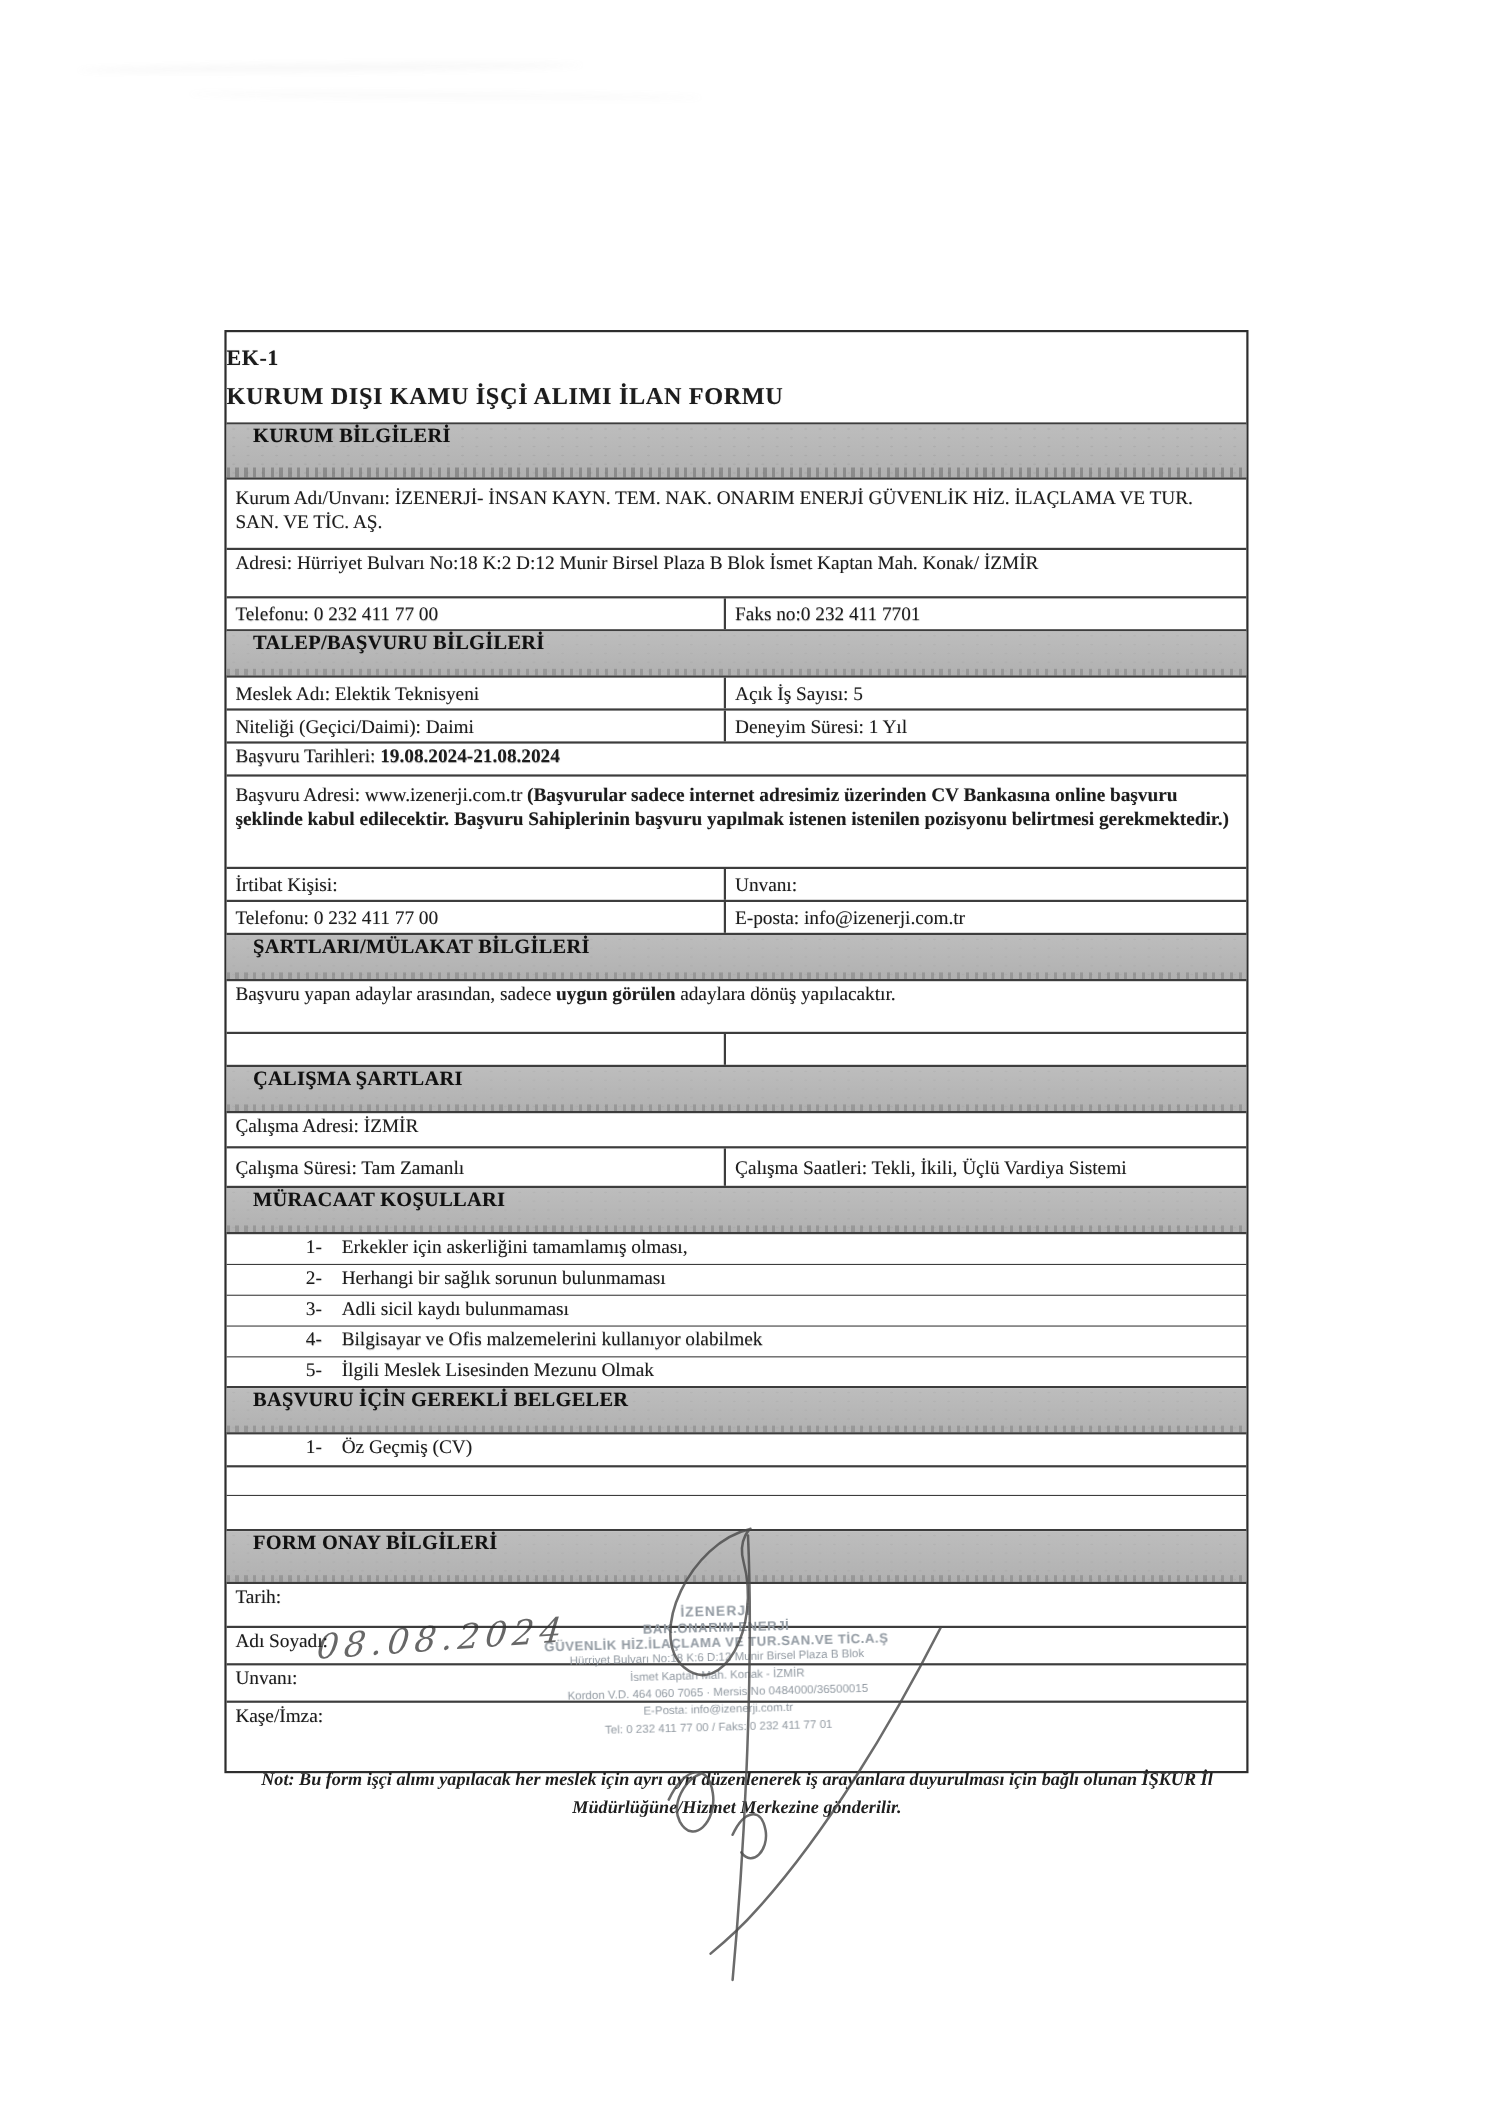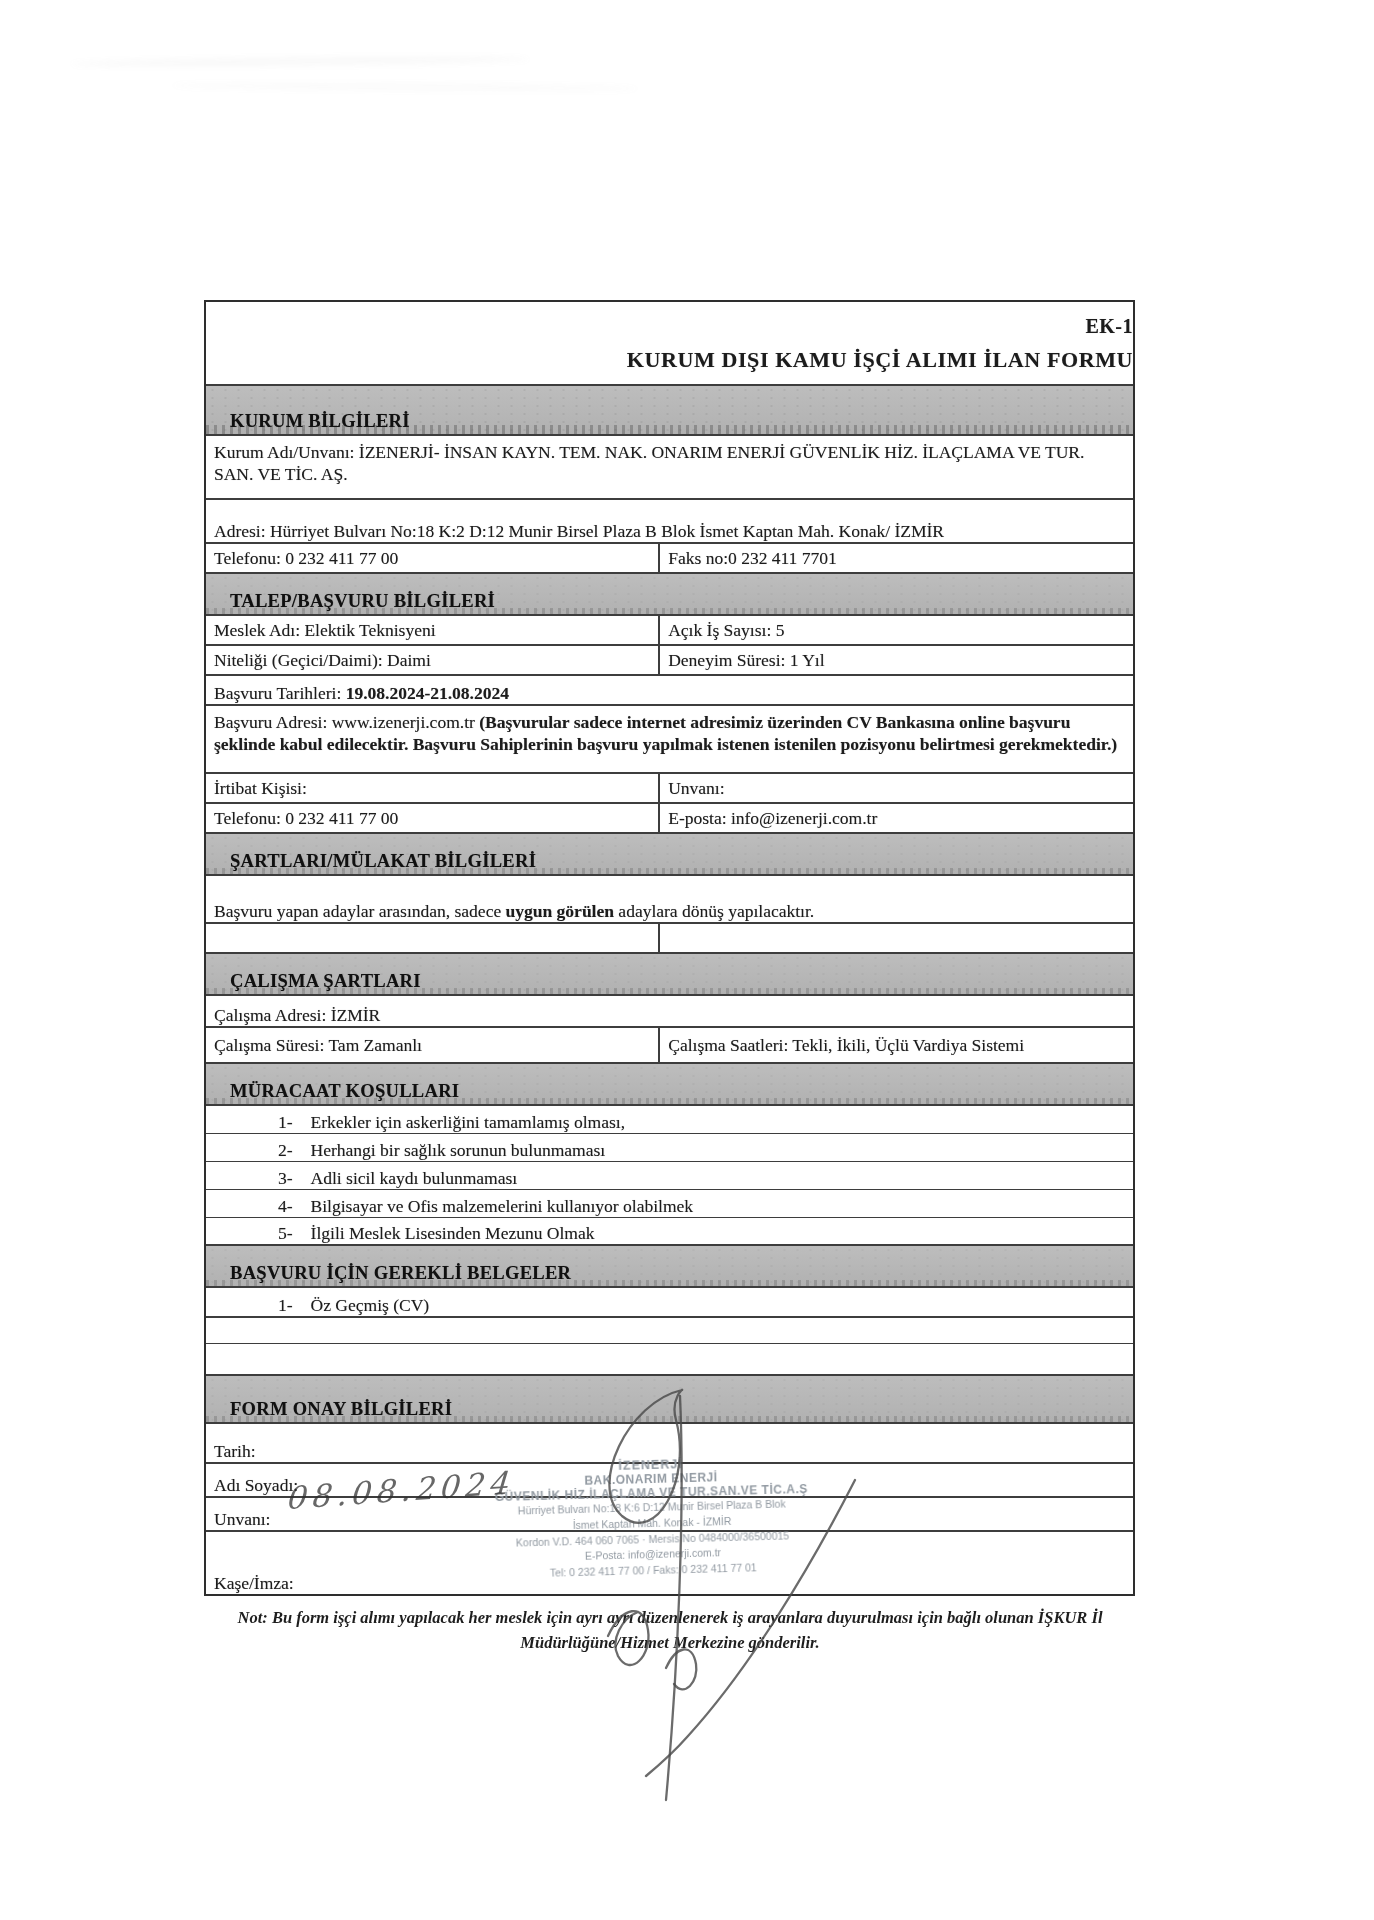--- a/index.html
+++ b/index.html
@@ -20,21 +20,21 @@
     position:absolute;left:204px;top:300px;width:931px;
     border:2.5px solid #2e2e2e;
     box-sizing:border-box;
     background:#fff;
     text-shadow:.2px .2px .7px rgba(25,25,25,.38);
   }
   .row{
     position:relative;
     box-sizing:border-box;
     border-bottom:2px solid #3d3d3d;
-    display:flex;align-items:flex-end;
+    display:flex;align-items:flex-start;
     font-size:17.5px;
     line-height:1.28;
   }
   .row:last-child{border-bottom:none;}
   .row .txt{padding:0 8px;}
   .row.top{align-items:flex-start;}
   .row.top .txt{padding-top:5px;}
   .split .cell{box-sizing:border-box;height:100%;display:flex;align-items:center;}
   .split .cell.l{width:49%;border-right:2px solid #3d3d3d;}
   .split .cell.r{flex:1;}
@@ -158,21 +158,21 @@
         </div>
       <div class="cell r">
           <span class="txt">Deneyim Süresi: 1 Yıl</span>
         </div>
     </div>
 
     <div class="row" style="height:30px">
       <span class="txt"><span>Başvuru Tarihleri: </span><span class="b">19.08.2024-21.08.2024</span></span>
     </div>
 
-    <div class="row top" style="height:68px">
+    <div class="row top" style="height:84px">
       <span class="txt"><span>Başvuru Adresi: www.izenerji.com.tr </span><span class="b">(Başvurular sadece internet adresimiz üzerinden CV Bankasına online başvuru şeklinde kabul edilecektir. Başvuru Sahiplerinin başvuru yapılmak istenen istenilen pozisyonu belirtmesi gerekmektedir.)</span></span>
     </div>
 
     <div class="row split" style="height:30px">
       <div class="cell l">
           <span class="txt">İrtibat Kişisi:</span>
         </div>
       <div class="cell r">
           <span class="txt">Unvanı:</span>
         </div>

